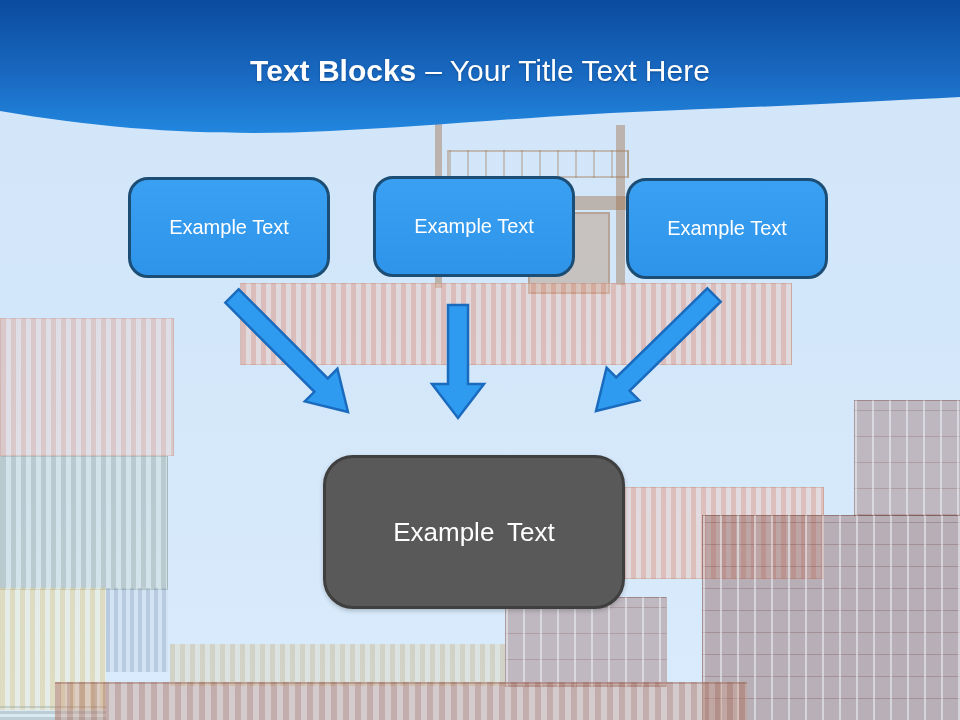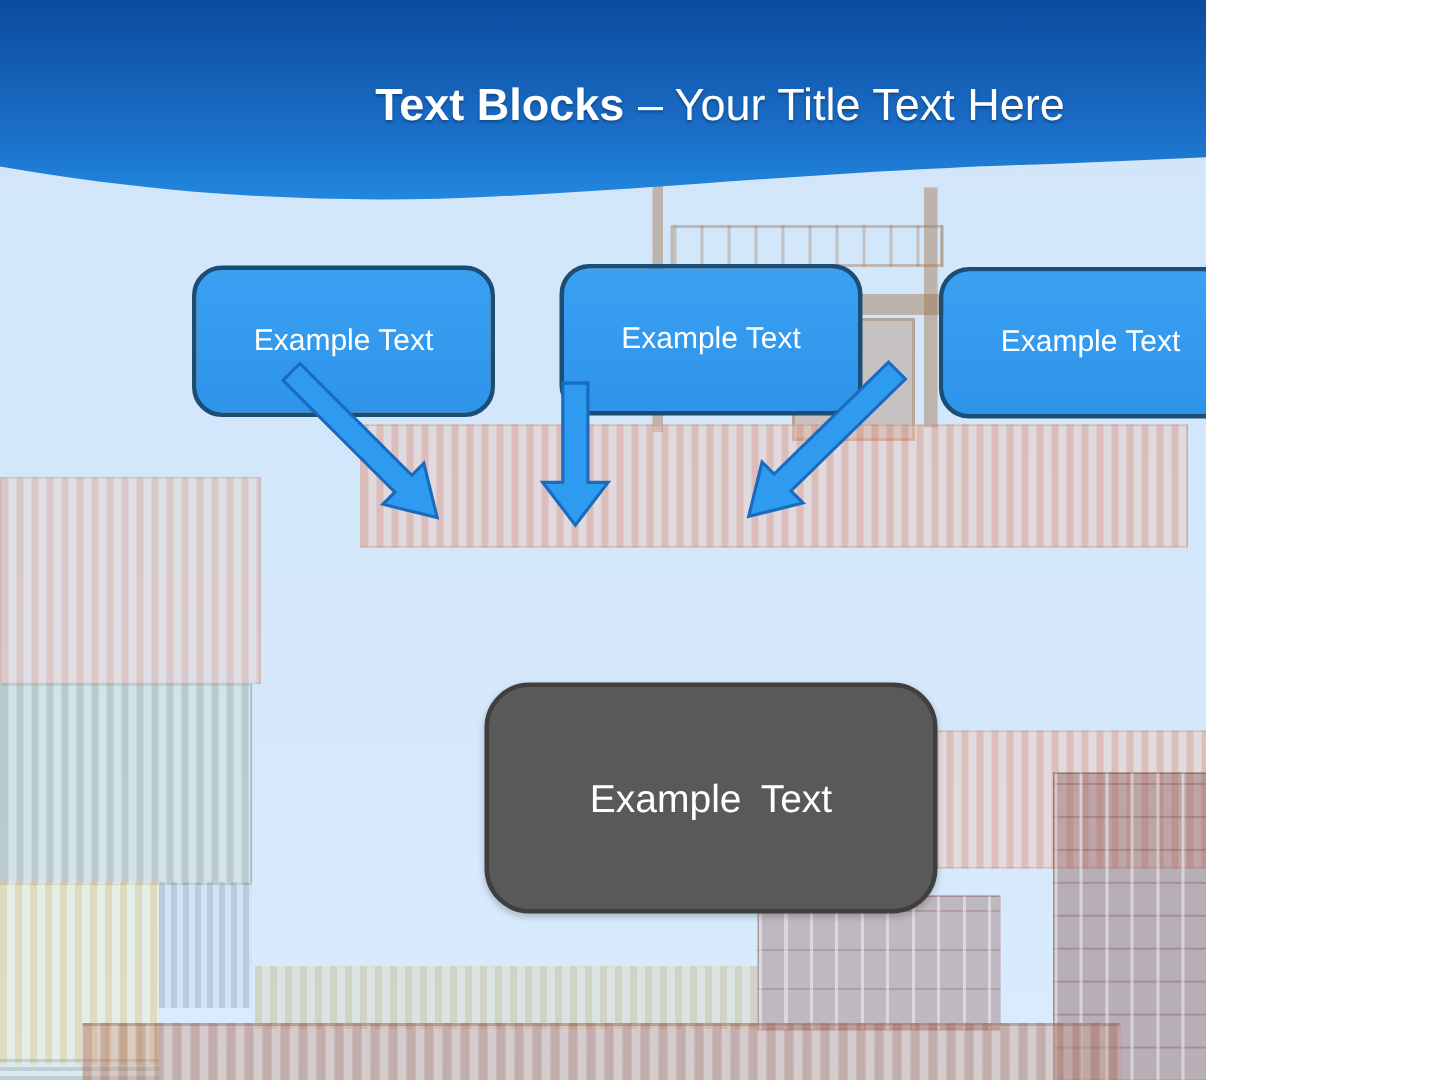--- a/index.html
+++ b/index.html
@@ -1,18 +1,18 @@
 <!DOCTYPE html>
 <html><head>
 <meta charset="utf-8">
 <style>
   html,body{margin:0;padding:0;}
   body{font-family:"Liberation Sans", sans-serif;}
   .slide{
-    position:relative;width:804px;height:720px;overflow:hidden;
+    position:relative;width:960px;height:720px;overflow:hidden;
     background:linear-gradient(180deg,#d2e5f9 0%,#d3e7fa 45%,#d9ebfc 100%);
   }
   
   .bg{position:absolute;inset:0;}
   .blk{position:absolute;}
   .corr-salmon{background:repeating-linear-gradient(90deg,rgba(226,148,124,.50) 0 5px,rgba(242,198,182,.42) 5px 10px);border:1px solid rgba(180,120,100,.30);}
   .corr-salmon-lt{background:repeating-linear-gradient(90deg,rgba(226,152,128,.40) 0 5px,rgba(244,204,190,.34) 5px 10px);border:1px solid rgba(180,120,100,.22);}
   .corr-gray{background:repeating-linear-gradient(90deg,rgba(150,165,155,.45) 0 5px,rgba(206,216,206,.38) 5px 10px);border:1px solid rgba(120,135,125,.28);}
   .corr-bluegray{background:repeating-linear-gradient(90deg,rgba(140,160,185,.42) 0 4px,rgba(200,214,228,.34) 4px 8px);}
   .corr-yellow{background:repeating-linear-gradient(90deg,rgba(226,206,140,.52) 0 5px,rgba(246,240,208,.44) 5px 10px);}

